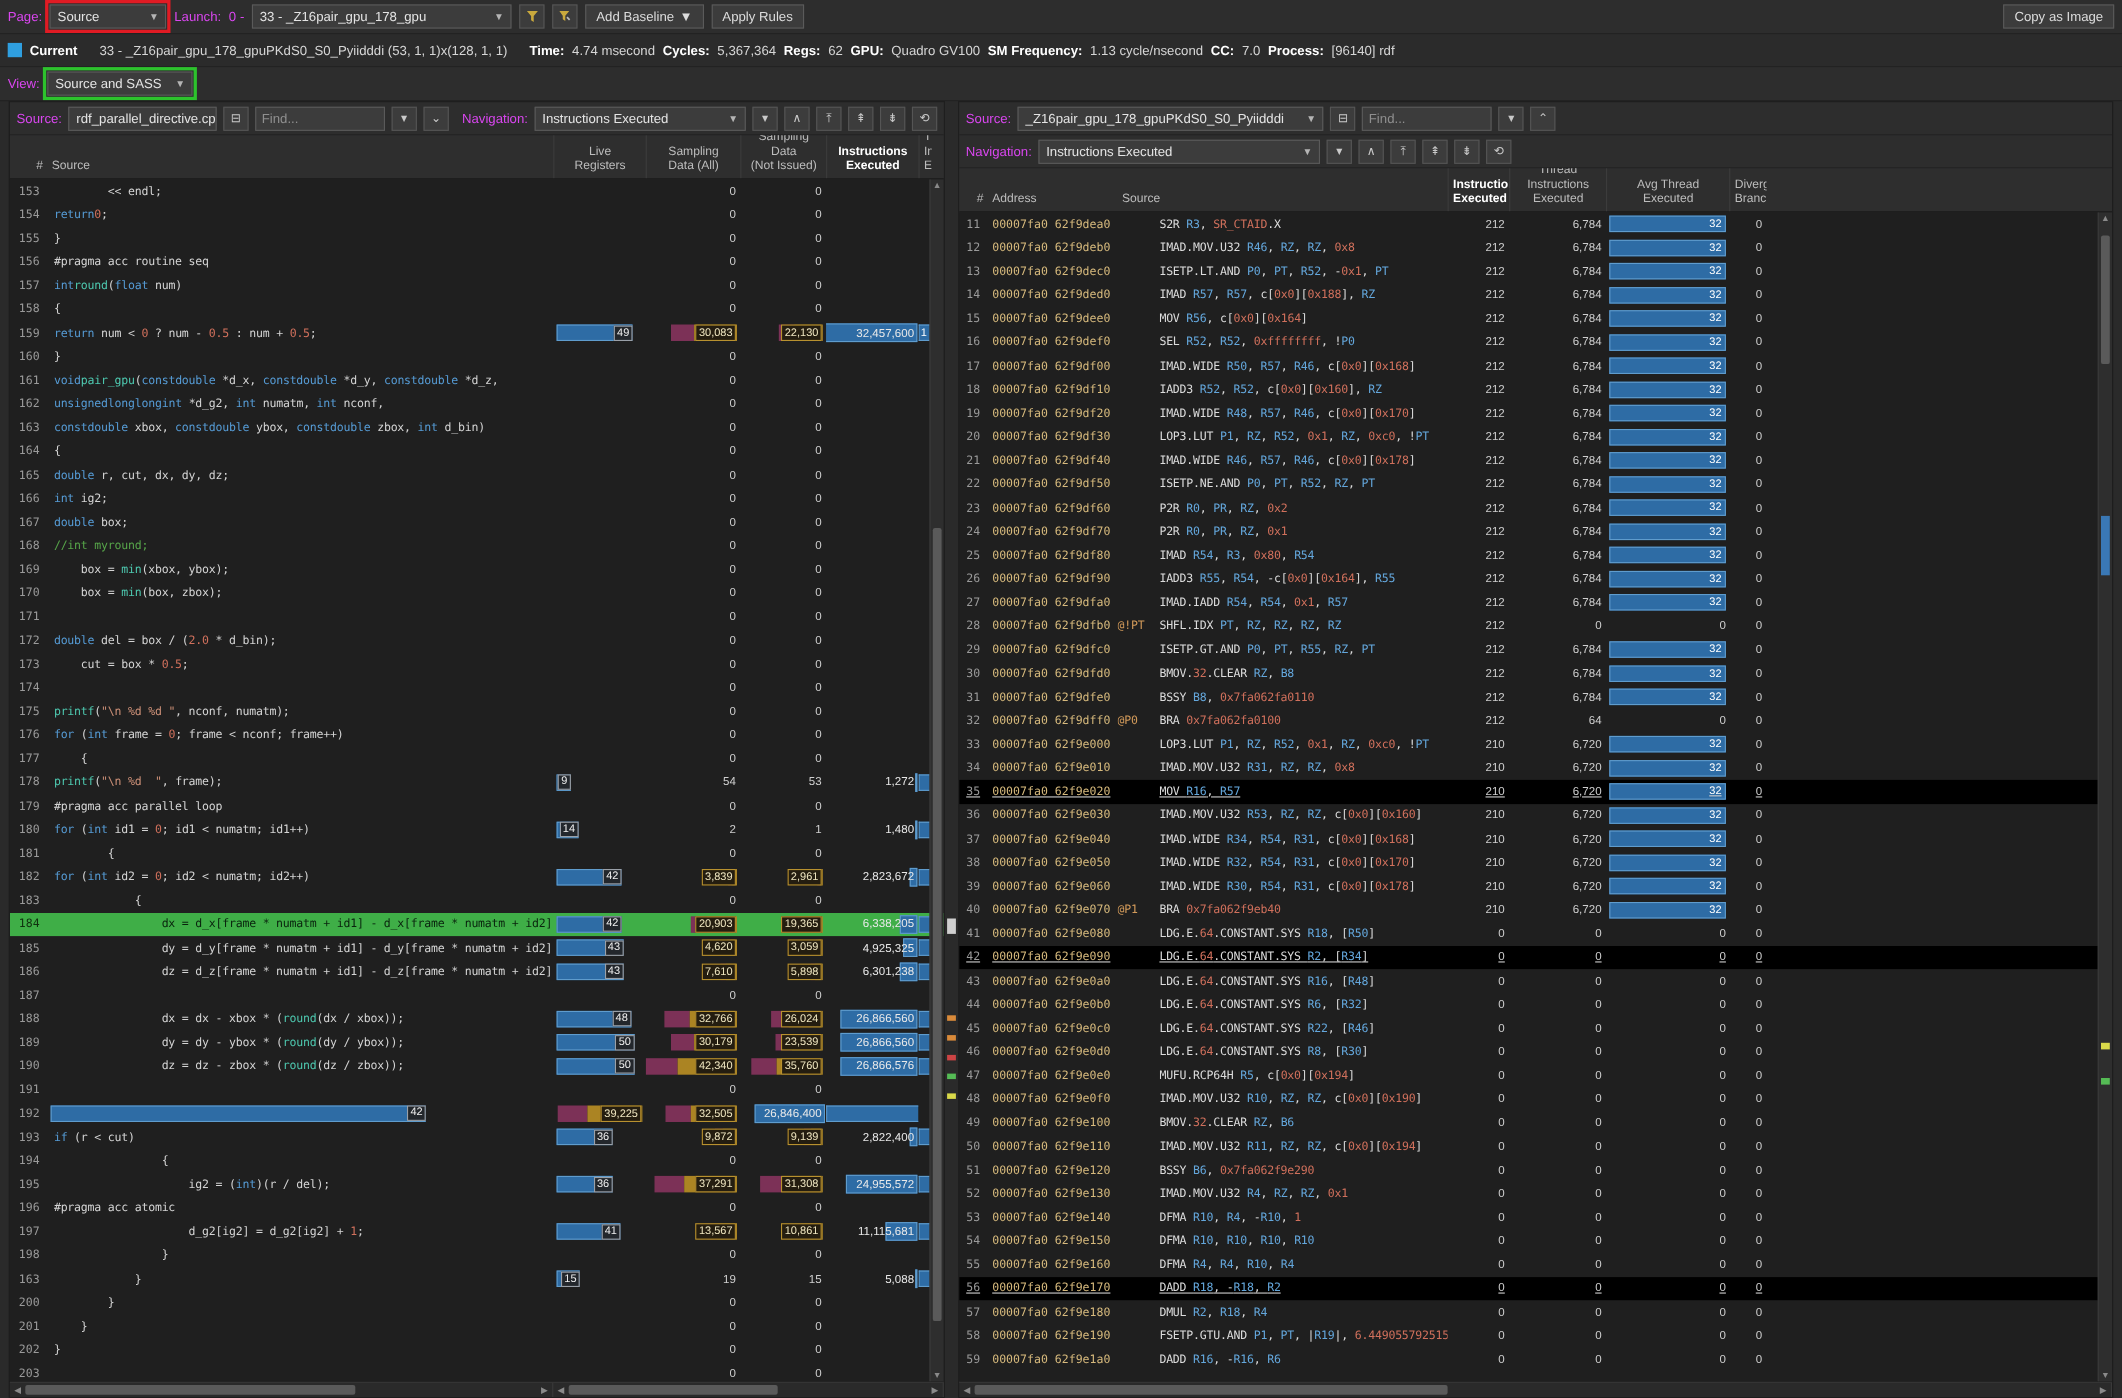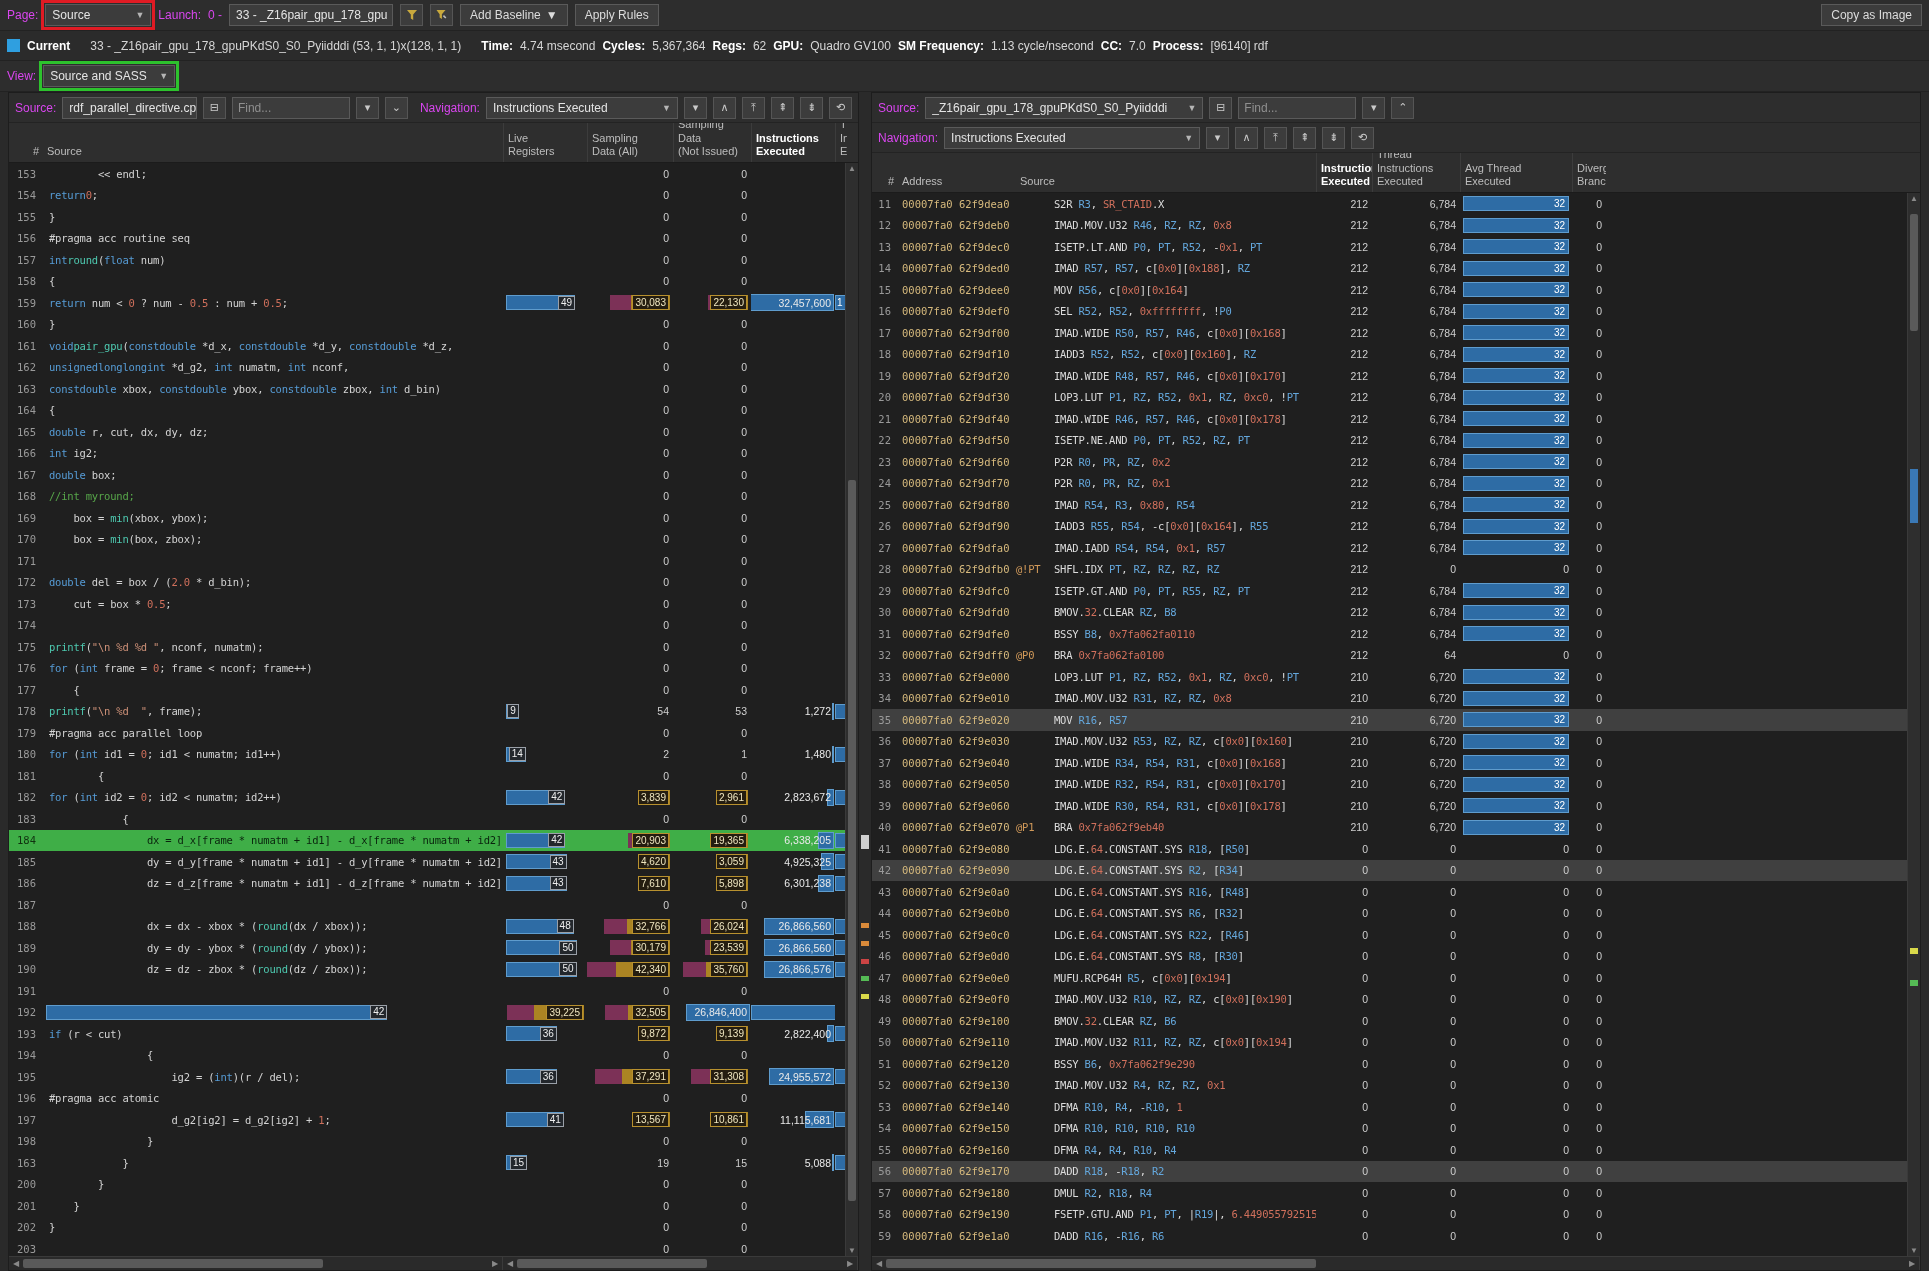--- a/index.html
+++ b/index.html
@@ -36,30 +36,30 @@
   #divider{width:12px;flex:0 0 12px;position:relative;background:#2a2a2a;}
   #right-panel{flex:1;}
   .phead{height:30px;display:flex;align-items:center;gap:6px;padding:0 6px;background:#2d2d2d;border-bottom:1px solid #232323;flex:0 0 30px;}
   .mark{position:absolute;left:2px;width:8px;height:5px;}
   .splitter-handle{position:absolute;left:2px;top:63%;width:8px;height:14px;background:#cfcfcf;}
 
   
   .thead{background:#2e2e2e;border-bottom:1px solid #1b1b1b;flex:0 0 40px;height:40px;}
   .th{white-space:pre-line;font-size:11px;line-height:1.25;color:#bdbdbd;overflow:hidden;
       display:flex;flex-direction:column;justify-content:flex-end;padding:3px 4px;}
-  .thr{text-align:left;border-left:1px solid #3c3c3c;}
+  .thr{text-align:center;border-left:1px solid #3c3c3c;}
   .th.sort{color:#ffffff;font-weight:bold;}
   .rowsarea{position:relative;flex:1;overflow:hidden;background:#1f1f1f;}
 
   .lrow{display:grid;grid-template-columns:34px 460px 84px 86px 78px 84px 12px;height:21.5px;align-items:stretch;}
   .rrow{display:grid;grid-template-columns:26px 118px 300px 56px 88px 112px 34px 1fr;height:21.5px;align-items:stretch;}
   .lrow.green{background:#3fae47;}
   .lrow.green .src,.lrow.green .src span{color:#09230d !important;}
   .lrow.green .lnum{color:#10320f;}
-  .rrow.blue{background:#404040;}
+  .rrow.blue{background:#000000;text-decoration:underline;}
 
   .lnum{font-family:"DejaVu Sans Mono",monospace;font-size:10.5px;color:#9a9a9a;display:flex;align-items:center;justify-content:flex-end;padding-right:7px;}
   .src{overflow:hidden;white-space:pre;font-family:"DejaVu Sans Mono",monospace;font-size:10.5px;letter-spacing:-0.2px;
        color:#d4d4d4;display:flex;align-items:center;padding-left:6px;}
   .c-kw{color:#569cd6;text-align:center;} .c-fn{color:#4ec9b0;} .c-num{color:#d0705c;} .c-str{color:#ce9178;} .c-com{color:#57a64a;}
 
   .addr{font-family:"DejaVu Sans Mono",monospace;font-size:10.5px;color:#d7ba7d;display:flex;align-items:center;padding-left:4px;white-space:pre;overflow:hidden;}
   .scode{overflow:hidden;white-space:pre;font-family:"DejaVu Sans Mono",monospace;font-size:10.5px;letter-spacing:-0.2px;
          color:#dcdcdc;display:flex;align-items:center;}
   .pred{flex:0 0 38px;width:38px;color:#d29a5a;}
@@ -100,21 +100,21 @@
     <span class="lbl">Page:</span>
     <span class="rel">
       <span class="combo" style="width:106px">
         <span>Source</span>
         <span class="arrow">▼</span>
       </span>
       <span class="anno"></span>
     </span>
     <span class="lbl">Launch:</span>
     <span class="lbl">0 -</span>
-    <span class="combo" style="width:164px">
+    <span class="combo" style="width:236px">
       <span>33 - _Z16pair_gpu_178_gpu</span>
       <span class="arrow">▼</span>
     </span>
     <span class="ibtn">
       <svg width="12" height="12" viewBox="0 0 12 12">
           <path d="M1 1h10L7.2 5.6V11L4.8 9.4V5.6Z" fill="#c9a93d"></path>
         </svg>
     </span>
     <span class="ibtn">
       <svg width="12" height="12" viewBox="0 0 12 12">

